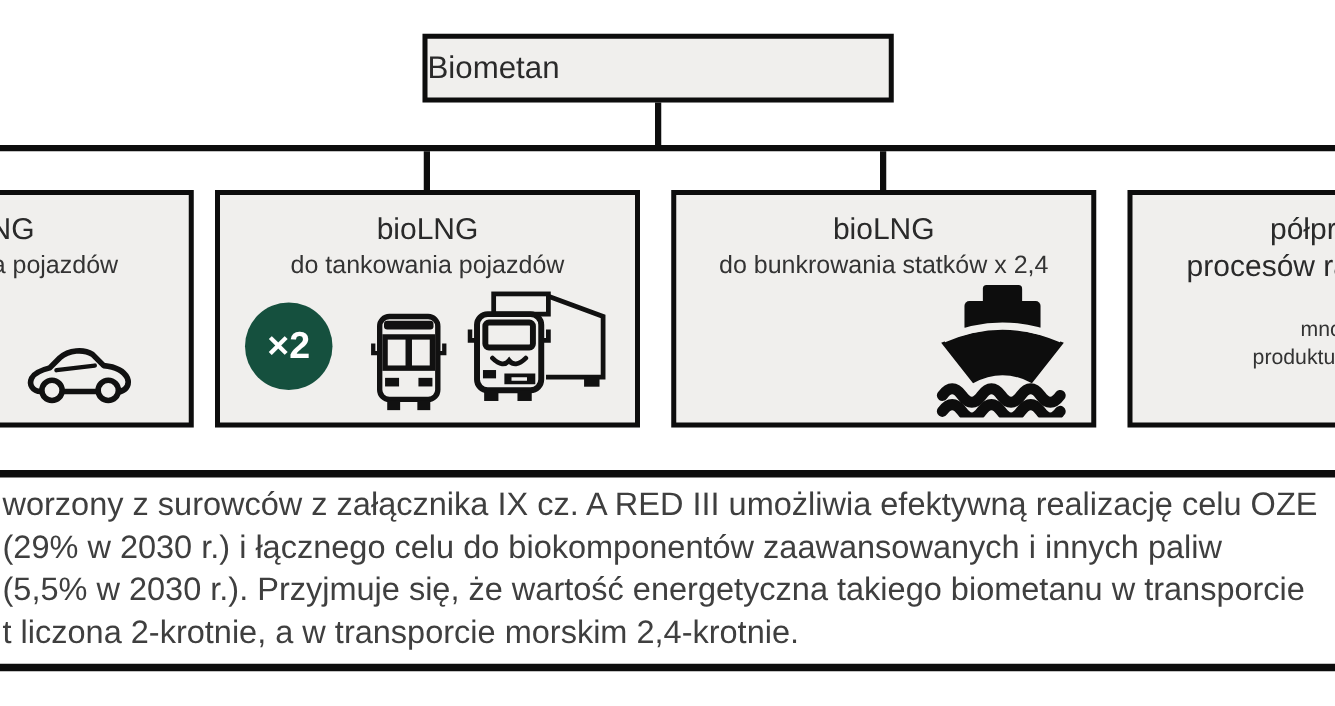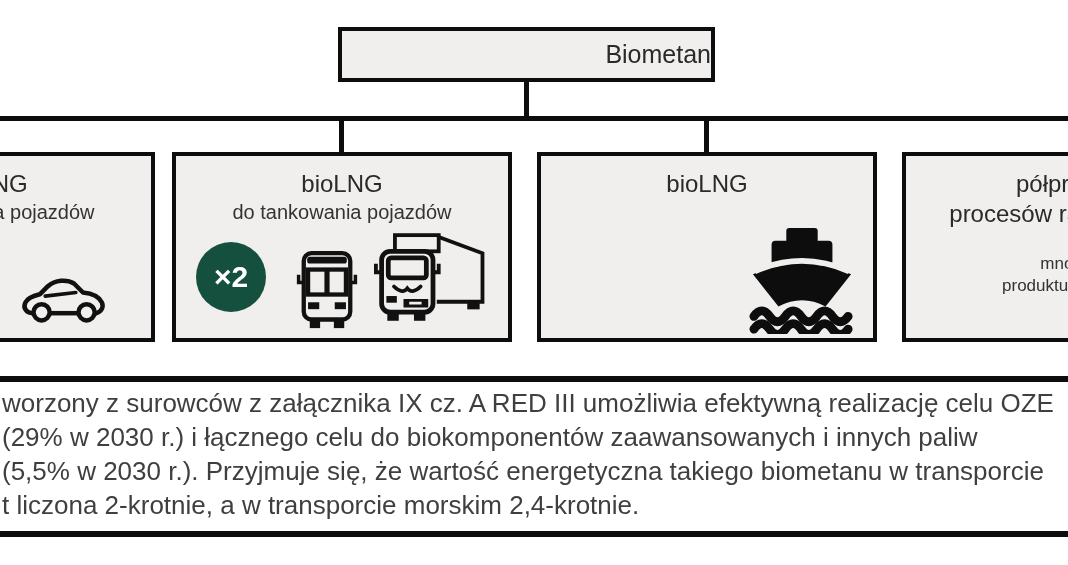--- a/index.html
+++ b/index.html
@@ -11,21 +11,21 @@
     background: #ffffff;
     overflow: hidden;
   }
   
   .root-box {
     position: absolute;
     left: 338px; top: 27px;
     width: 377px; height: 55px;
     background: #f0efed;
     border: 4px solid #0d0d0d;
-    display: flex; align-items: center; justify-content: flex-end;
+    display: flex; align-items: center; justify-content: flex-start;
     font-size: 25px; color: #2a2a2a;
   }
   
   .line { position: absolute; background: #0d0d0d; }
   .trunk { left: 524px; top: 82px; width: 5px; height: 36px; }
   .hbar  { left: -12px; top: 116px; width: 1092px; height: 5px; }
   .drop-a { left: 339px; top: 121px; width: 5px; height: 32px; }
   .drop-b { left: 704px; top: 121px; width: 5px; height: 32px; }
   
   .node {
@@ -126,20 +126,21 @@
       <path d="M21 57 C27 63 32 63 35 59 C38 63 43 63 49 57" fill="none" stroke="#111" stroke-width="4" stroke-linecap="round"></path>
       <rect x="13" y="67" width="11" height="7" fill="#111"></rect>
       <path d="M31 70 H57 V79 H31 Z M37 73 H50 V76 H37 Z" fill="#111" fill-rule="evenodd"></path>
       <rect x="14" y="84" width="12" height="9" fill="#111"></rect>
       <rect x="42" y="84" width="12" height="9" fill="#111"></rect>
     </svg>
   </div>
 
   <div class="node node-3">
     <div class="node-title">bioLNG</div>
+    <div class="node-sub">do bunkrowania statków x 2,4</div>
     <svg class="icon ship-pos" viewBox="0 0 114 108" width="112" height="106">
       <rect x="41" y="0" width="32" height="20" rx="3" fill="#0d0d0d"></rect>
       <rect x="26" y="13" width="62" height="25" rx="4" fill="#0d0d0d"></rect>
       <path d="M7 47 Q57 26 107 47 L81 80 Q57 67 33 80 Z" fill="#0d0d0d"></path>
       <path d="M9 44 Q57 23 105 44" fill="none" stroke="#f0efed" stroke-width="6"></path>
       <path d="M8 90 q8 -11 16 0 t16 0 t16 0 t16 0 t16 0 t16 0" fill="none" stroke="#0d0d0d" stroke-width="9" stroke-linecap="round"></path>
       <path d="M8 103 q8 -11 16 0 t16 0 t16 0 t16 0 t16 0 t16 0" fill="none" stroke="#0d0d0d" stroke-width="9" stroke-linecap="round"></path>
     </svg>
   </div>
 

